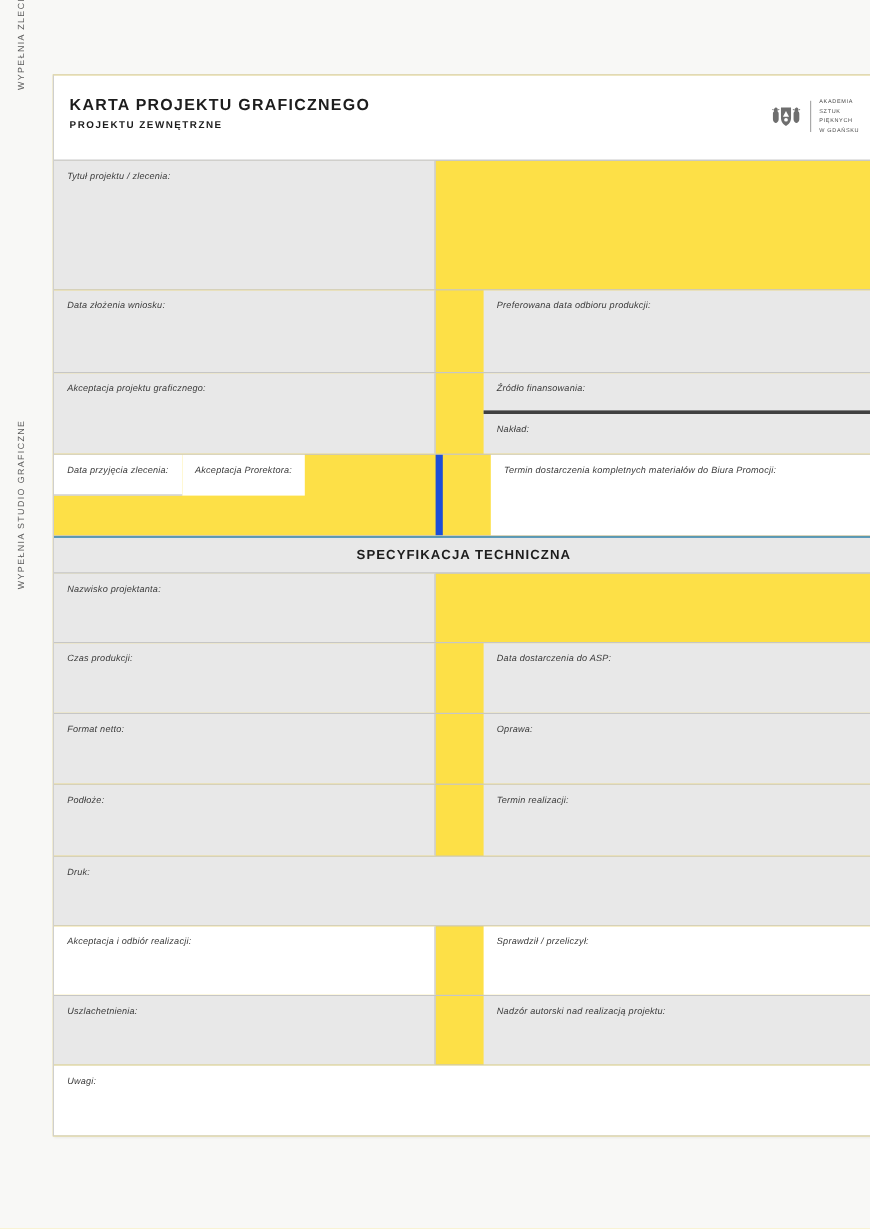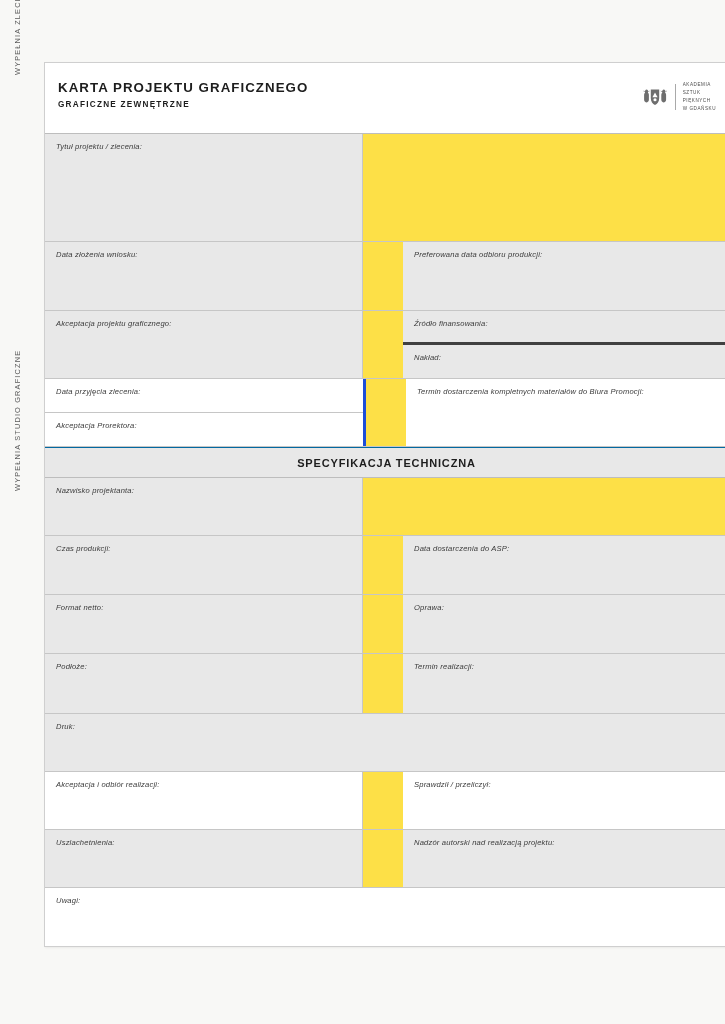--- a/index.html
+++ b/index.html
@@ -199,24 +199,24 @@
     flex: 1 1 auto;
   }
   .stack .sub {
     box-sizing: border-box;
     padding: 8px 11px 4px 11px;
   }
   .stack .sub.divider { border-bottom: 3px solid #404040; }
 
   .stack-left {
     display: flex;
-    flex-direction: column;
+    flex-direction: row;
     width: 318px;
     flex: 0 0 318px;
-    border-right: 3px solid #1d4ed8;
+    border-right: 6px solid #1d4ed8;
   }
   .stack-left .sub {
     box-sizing: border-box;
     padding: 8px 11px 4px 11px;
   }
   .stack-left .sub.divider { border-bottom: 1px solid #c6c6c6; }
 </style>
 </head>
 <body>
 
@@ -226,21 +226,21 @@
 
   <div class="side-label side-label-left" id="side-studio">WYPEŁNIA STUDIO GRAFICZNE</div>
 
   <div class="side-bracket" id="bracket-bp"></div>
   <div class="side-label side-label-right" id="side-bp">WYPEŁNIA BP</div>
 
   <div class="form">
 
     <div class="form-header">
       <div class="title-main">KARTA PROJEKTU GRAFICZNEGO</div>
-      <div class="title-sub">GRAFICZNE ZEWNĘTRZNE</div>
+      <div class="title-sub">PROJEKTU ZEWNĘTRZNE</div>
 
       <div class="logo-block">
         <svg class="crest" viewBox="0 0 52 48" aria-hidden="true">
           <g fill="#6e6e6e">
 
             <path d="M6 12c1.6-3.2 4.2-3.6 5.6-1.4 1 1.6.9 3.4.2 5 1.3.8 2 2.3 2 4.1v9.1c0 2.6-1.2 4.7-3.3 5.6l-1.5.6-1.5-.6C5.4 33.5 4.2 31.4 4.2 28.8v-9.1c0-1.8.7-3.3 2-4.1-.7-1.6-.8-3.4.2-5z"></path>
             <path d="M4.6 14.2l-2.2-2.6 3 .5zM13.4 14.2l2.2-2.6-3 .5z"></path>
 
             <path d="M40.4 12c1.6-3.2 4.2-3.6 5.6-1.4 1 1.6.9 3.4.2 5 1.3.8 2 2.3 2 4.1v9.1c0 2.6-1.2 4.7-3.3 5.6l-1.5.6-1.5-.6c-2.1-.9-3.3-3-3.3-5.6v-9.1c0-1.8.7-3.3 2-4.1-.7-1.6-.8-3.4.2-5z"></path>
             <path d="M39 14.2l-2.2-2.6 3 .5zM47.8 14.2l2.2-2.6-3 .5z"></path>

